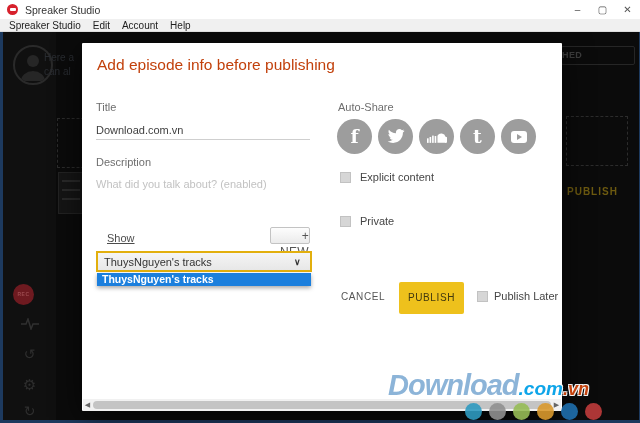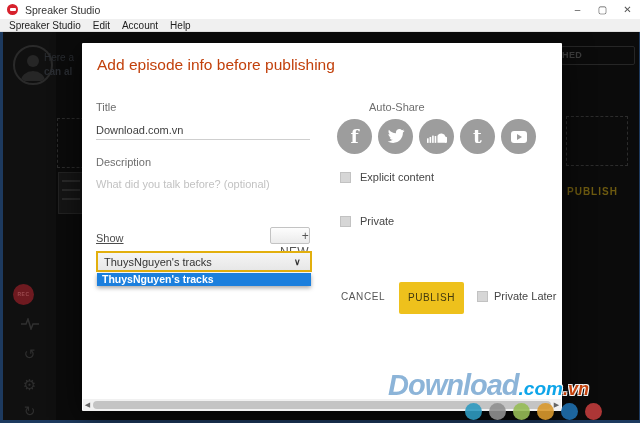--- a/index.html
+++ b/index.html
@@ -111,53 +111,53 @@
     <svg width="18" height="12" viewBox="0 0 18 12">
       <polyline points="0,6 5,6 7,1 10,11 12,6 18,6" fill="none" stroke="#303030" stroke-width="1.5"></polyline>
     </svg>
   </div>
   <div class="sb-icon" style="top:314px;font-size:14px;">↺</div>
   <div class="sb-icon" style="top:344px;font-size:15px;">⚙</div>
   <div class="sb-icon" style="top:371px;font-size:14px;">↻</div>
 </div>
 
 <div class="bg-dim-text" style="left:44px;top:52px;">Here a</div>
-<div class="bg-dim-text" style="left:44px;top:66px;font-weight:bold;">can al</div>
+<div class="bg-dim-text" style="left:44px;top:66px;">can al</div>
 <div class="bg-tab">HED EPISODES</div>
 <div class="bg-dash" style="left:566px;top:116px;width:60px;height:48px;"></div>
 <div class="bg-dash" style="left:57px;top:118px;width:40px;height:48px;"></div>
 <div class="bg-listbox">
     <i></i>
     <i></i>
     <i></i>
   </div>
 <div class="bg-publish">PUBLISH</div>
 
 <div class="modal">
   <div class="modal-title">Add episode info before publishing</div>
 
   <div class="field-label" style="left:14px;top:58px;">Title</div>
   <div class="field-value" style="left:14px;top:81px;">Download.com.vn</div>
   <div class="underline" style="top:96px;"></div>
 
   <div class="field-label" style="left:14px;top:113px;">Description</div>
-  <div class="placeholder" style="left:14px;top:135px;">What did you talk before? (optional)</div>
-
-  <div class="field-label" style="left:14px;top:189px;color:#4c4c4c;text-decoration:underline;">Show</div>
+  <div class="placeholder" style="left:14px;top:135px;">What did you talk about? (enabled)</div>
+
+  <div class="field-label" style="left:25px;top:189px;color:#4c4c4c;text-decoration:underline;">Show</div>
   <div class="new-btn">+ NEW</div>
 
   <div class="show-select">
     <span class="sel-text">ThuysNguyen's tracks</span>
     <span class="chev">∨</span>
   </div>
   <div class="dropdown">
     <div class="option">ThuysNguyen's tracks</div>
   </div>
 
-  <div class="field-label" style="left:256px;top:58px;margin-left:31px;">Auto-Share</div>
+  <div class="field-label" style="left:256px;top:58px;">Auto-Share</div>
   <div class="share-row">
     <div class="circle">
       <span class="glyph-serif">f</span>
     </div>
     <div class="circle">
       <svg width="18" height="15" viewBox="0 0 24 20" fill="#fff">
         <path d="M23.4 2.3c-.8.4-1.7.6-2.6.8.9-.6 1.6-1.5 2-2.5-.9.5-1.9.9-2.9 1.1C19 .7 17.8.1 16.5.1c-2.5 0-4.6 2-4.6 4.6 0 .4 0 .7.1 1C8.2 5.5 4.8 3.7 2.6 1 2.2 1.7 2 2.5 2 3.3c0 1.6.8 3 2 3.8-.7 0-1.5-.2-2.1-.6v.1c0 2.2 1.6 4.1 3.7 4.5-.4.1-.8.2-1.2.2-.3 0-.6 0-.9-.1.6 1.8 2.3 3.2 4.3 3.2-1.6 1.2-3.6 2-5.7 2H1c2.1 1.3 4.5 2.1 7.1 2.1 8.5 0 13.1-7 13.1-13.1v-.6c.9-.6 1.7-1.4 2.2-2.5z"></path>
       </svg>
     </div>
     <div class="circle">
@@ -182,21 +182,21 @@
     <span class="cbx-label">Explicit content</span>
   </div>
   <div class="cbx-row" style="top:172px;">
     <span class="cbx"></span>
     <span class="cbx-label">Private</span>
   </div>
 
   <div class="cancel-btn">CANCEL</div>
   <div class="publish-btn">PUBLISH</div>
   <span class="cbx pl-box"></span>
-  <div class="pl-label">Private Later</div>
+  <div class="pl-label">Publish Later</div>
 
   <div class="hscroll">
     <span class="hs-arrow">◀</span>
     <span class="hs-thumb"></span>
     <span class="hs-arrow">▶</span>
   </div>
 </div>
 
 <div class="watermark">
   <span class="wm-main">Download</span><span class="wm-com">.com</span><span class="wm-vn">.vn</span>

